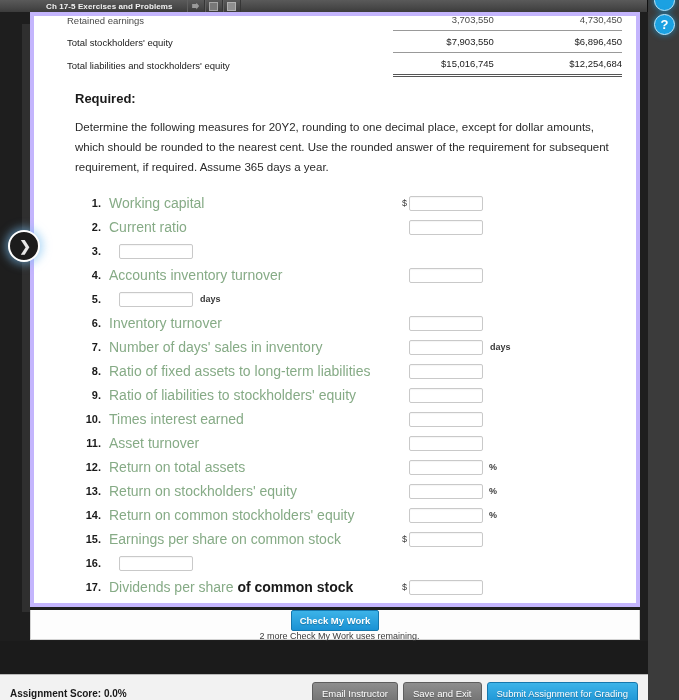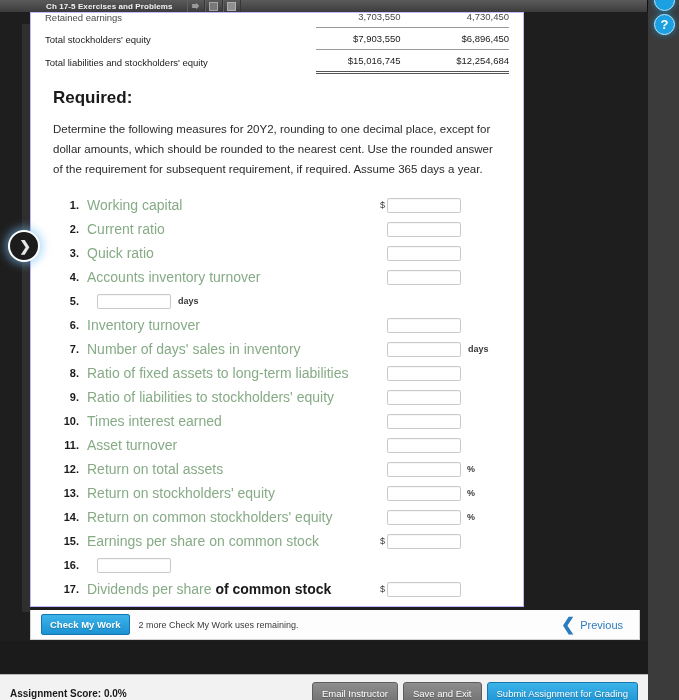--- a/index.html
+++ b/index.html
@@ -96,26 +96,27 @@
     top: 12px;
     left: 0;
     width: 648px;
     height: 688px;
     background: #1e1e1e;
   }
   .paper {
     position: absolute;
     top: 0;
     left: 30px;
-    width: 494px;
+    width: 610px;
     height: 595px;
     background: #fff;
-    border: 1px solid #c4b5fd;
+    border: 4px solid #c4b5fd;
     box-sizing: border-box;
     overflow: hidden;
+    padding-left: 19px;
   }
   .paper-inner {
     padding: 0 14px;
   }
 
   
   table.fin {
     width: 100%;
     border-collapse: collapse;
     font-size: 9.5px;
@@ -136,21 +137,21 @@
   td.fin-num.gap { padding-left: 24px; }
   .rule-single { border-bottom: 1px solid #999; }
   .rule-double {
     border-top: 1px solid #555;
     border-bottom: 3px double #555;
   }
   .clipped td { color: #4a4a4a; }
 
   
   .required-head {
-    font-size: 17px;
+    font-size: 13px;
     font-weight: bold;
     color: #1a1a1a;
     margin: 14px 0 0 8px;
   }
   .required-text {
     font-size: 11.5px;
     line-height: 20px;
     color: #2a2a2a;
     margin: 11px 8px 0 8px;
     max-width: 570px;
@@ -223,20 +224,21 @@
     left: 30px;
     width: 610px;
     height: 30px;
     background: #fdfdfd;
     border: 1px solid #d3d3d3;
     border-top: none;
     box-sizing: border-box;
     display: flex;
     align-items: center;
     padding: 0 10px;
+    flex-direction: column;
   }
   .btn-cmw {
     background: linear-gradient(to bottom, #3cb3e8 0%, #1b92d4 100%);
     border: 1px solid #1577ad;
     color: #fff;
     font-size: 9.5px;
     font-weight: bold;
     padding: 4px 8px;
     border-radius: 2px;
     cursor: pointer;
@@ -418,21 +420,20 @@
             <input class="answer-box" type="text" value="" style="">
           </div>
           <div class="req-row">
             <div class="req-num">2.</div>
             <div class="req-label"><span>Current ratio</span></div>
             <div class="dollar empty"></div>
             <input class="answer-box" type="text" value="" style="">
           </div>
           <div class="req-row">
             <div class="req-num">3.</div>
-            <div class="req-label"><span>Quick ratio</span></div>
             <div class="dollar empty"></div>
             <input class="answer-box" type="text" value="" style="">
           </div>
           <div class="req-row">
             <div class="req-num">4.</div>
             <div class="req-label"><span>Accounts inventory turnover</span></div>
             <div class="dollar empty"></div>
             <input class="answer-box" type="text" value="" style="">
           </div>
           <div class="req-row">

